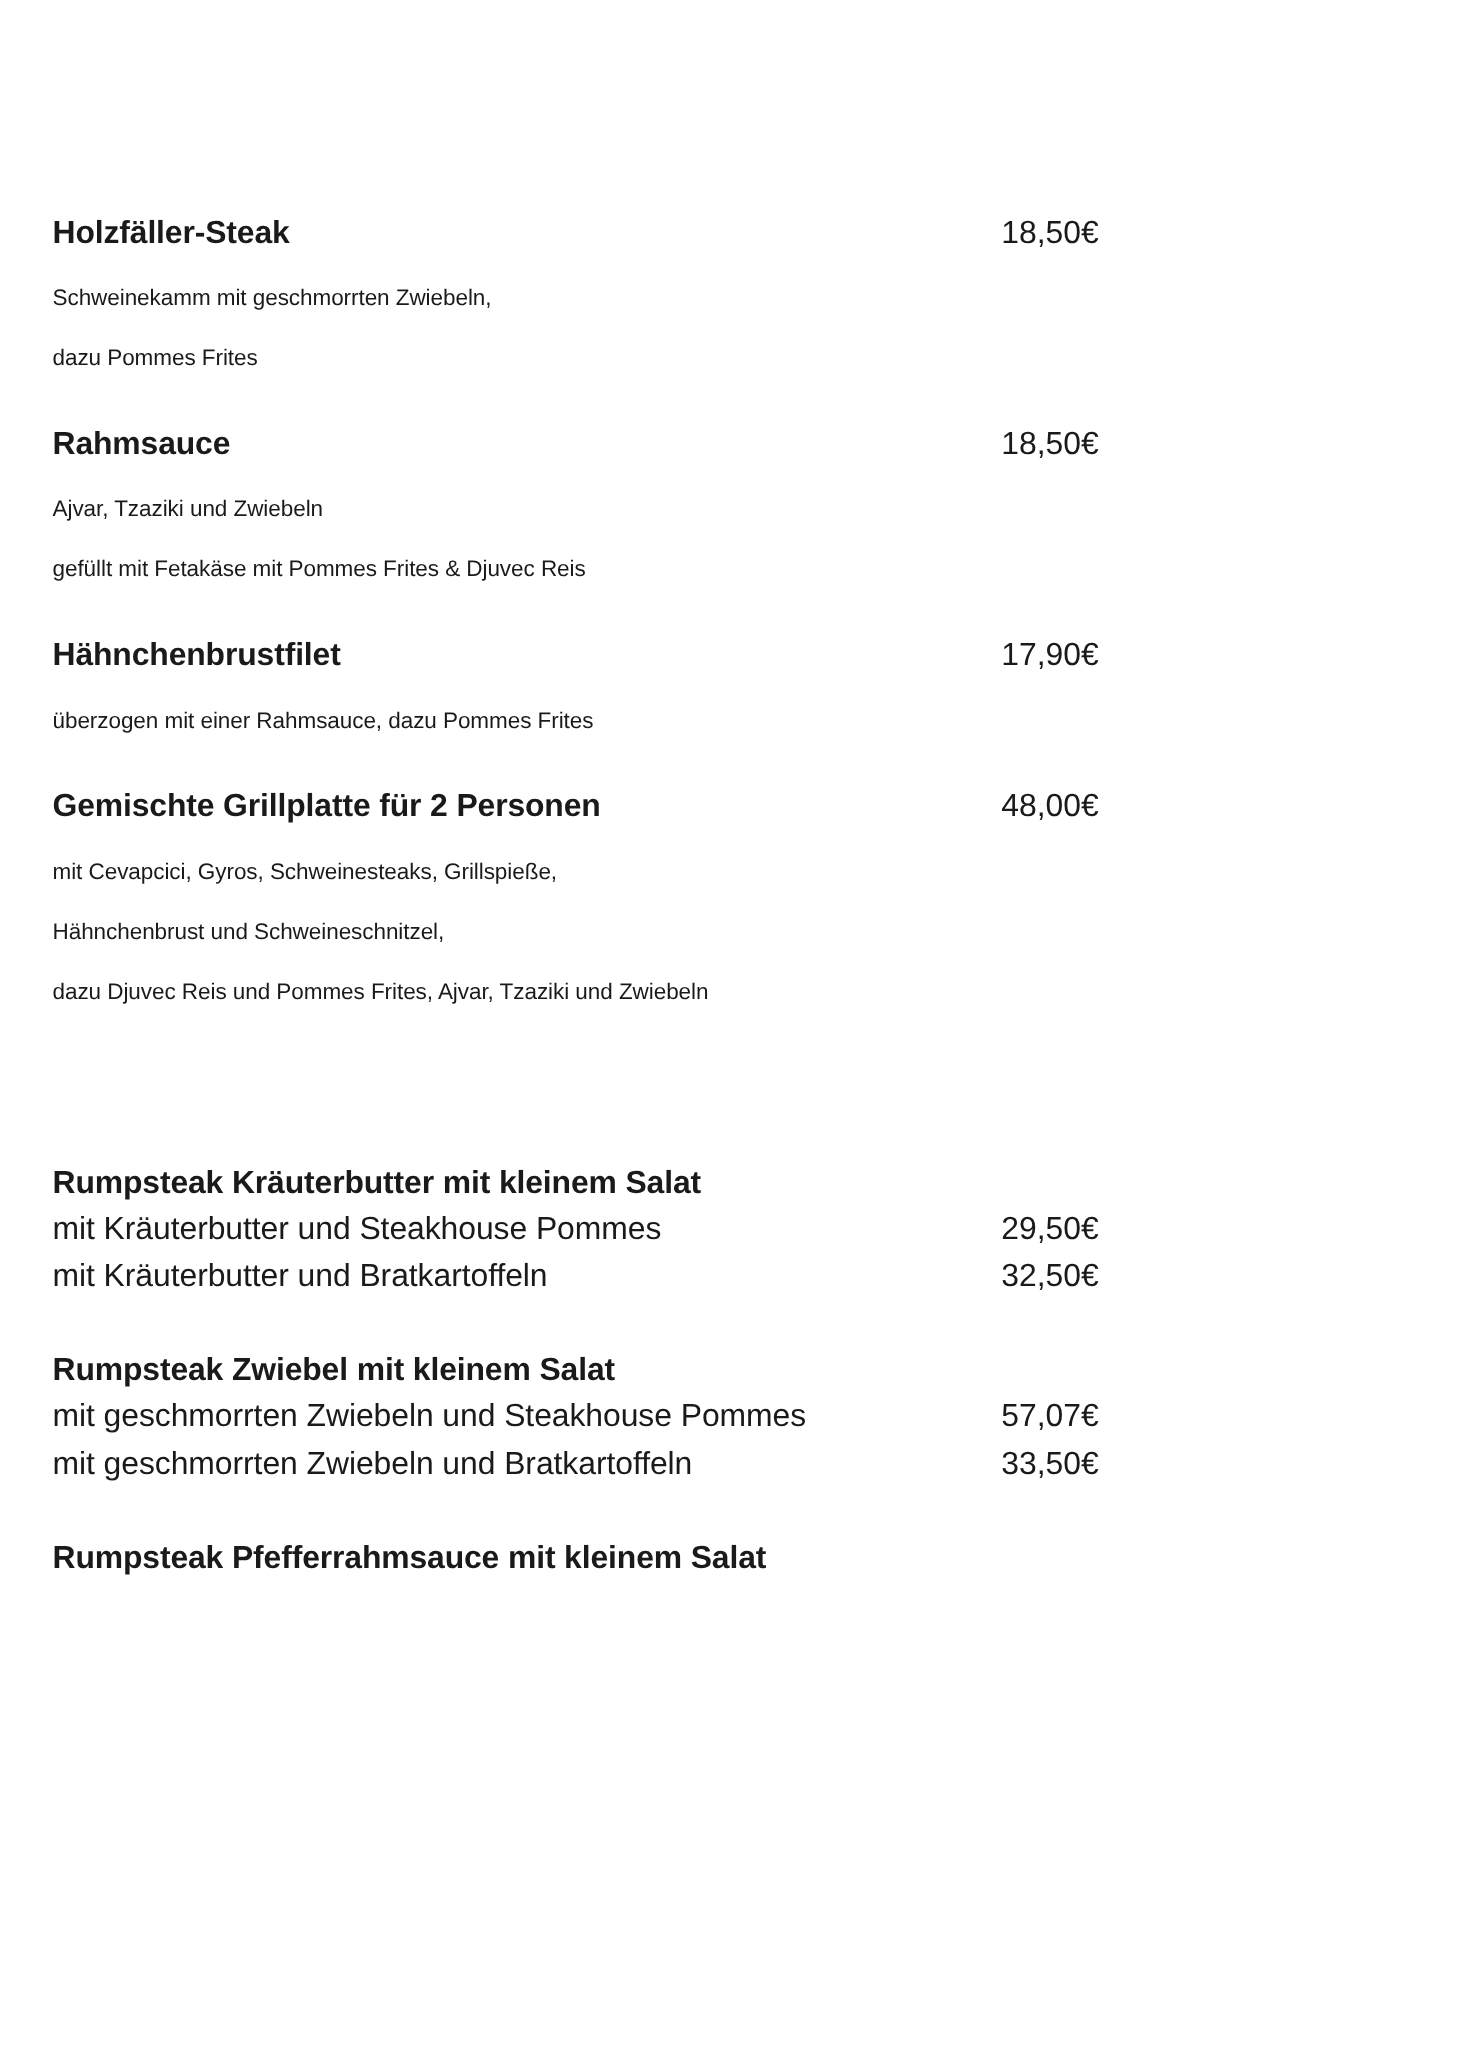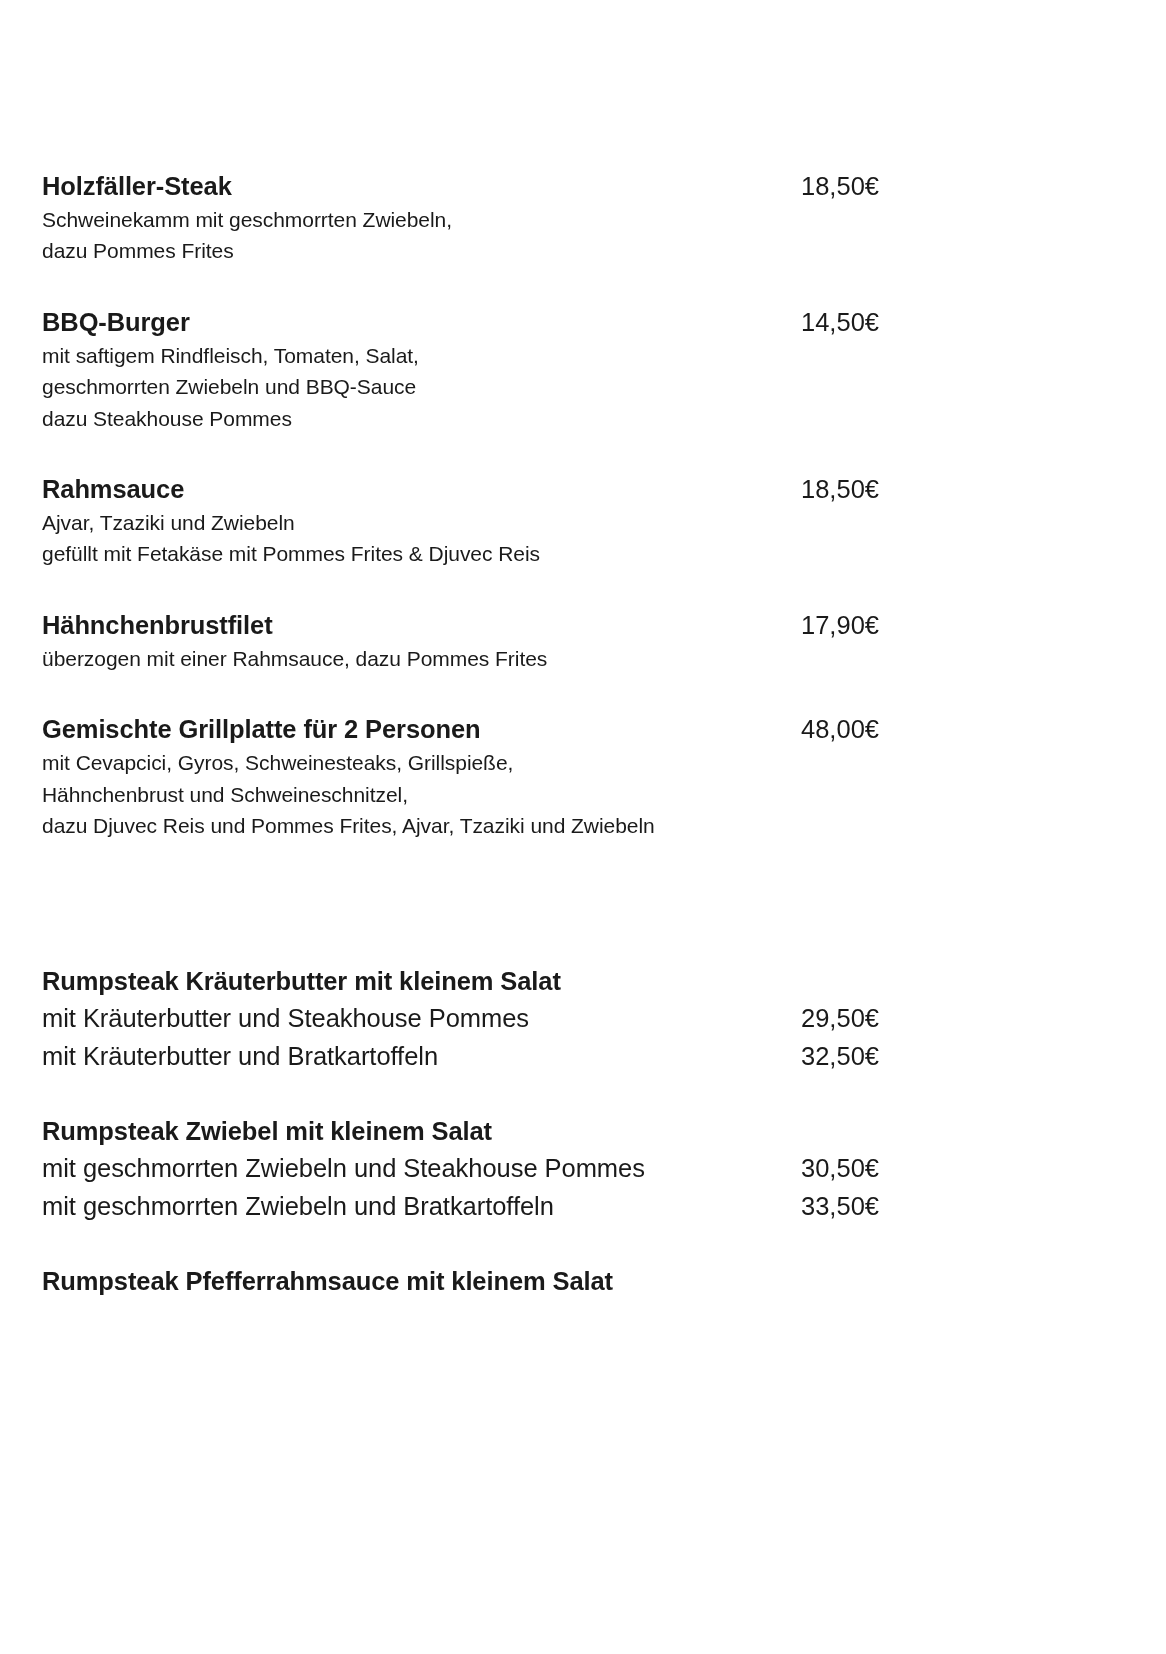--- a/index.html
+++ b/index.html
@@ -56,25 +56,26 @@
     font-size: 25.5px;
     font-weight: normal;
     line-height: 1.42;
     white-space: nowrap;
     text-align: right;
     flex: 0 0 auto;
     padding-left: 24px;
   }
 
   .item-desc {
-    font-size: 21px;
+    font-size: 18px;
     font-weight: normal;
     line-height: 1.49;
     letter-spacing: -0.05px;
     white-space: nowrap;
+    margin-top: 21px;
   }
 
   
   .section-heading {
     font-size: 34px;
     font-weight: bold;
     line-height: 1.3;
     text-decoration: underline;
     text-underline-offset: 5px;
     text-decoration-thickness: 3px;
@@ -133,29 +134,20 @@
 
     <div class="menu-item">
       <div class="item-head">
         <span class="item-name">Holzfäller-Steak</span>
         <span class="item-price">18,50€</span>
       </div>
       <div class="item-desc">Schweinekamm mit geschmorrten Zwiebeln,</div>
       <div class="item-desc">dazu Pommes Frites</div>
     </div>
 
-    <div class="menu-item">
-      <div class="item-head">
-        <span class="item-name">BBQ-Burger</span>
-        <span class="item-price">14,50€</span>
-      </div>
-      <div class="item-desc">mit saftigem Rindfleisch, Tomaten, Salat,</div>
-      <div class="item-desc">geschmorrten Zwiebeln und BBQ-Sauce</div>
-      <div class="item-desc">dazu Steakhouse Pommes</div>
-    </div>
 
     <div class="menu-item">
       <div class="item-head">
         <span class="item-name">Rahmsauce</span>
         <span class="item-price">18,50€</span>
       </div>
       <div class="item-desc">Ajvar, Tzaziki und Zwiebeln</div>
       <div class="item-desc">gefüllt mit Fetakäse mit Pommes Frites &amp; Djuvec Reis</div>
     </div>
 
@@ -197,21 +189,21 @@
         <span class="variant-label">mit Kräuterbutter und Bratkartoffeln</span>
         <span class="variant-price">32,50€</span>
       </div>
     </div>
 
     
     <div class="variant-item">
       <div class="variant-title">Rumpsteak Zwiebel mit kleinem Salat</div>
       <div class="variant-row">
         <span class="variant-label">mit geschmorrten Zwiebeln und Steakhouse Pommes</span>
-        <span class="variant-price">30,50€</span>
+        <span class="variant-price">57,07€</span>
       </div>
       <div class="variant-row">
         <span class="variant-label">mit geschmorrten Zwiebeln und Bratkartoffeln</span>
         <span class="variant-price">33,50€</span>
       </div>
     </div>
 
     
     <div class="variant-item">
       <div class="variant-title">Rumpsteak Pfefferrahmsauce mit kleinem Salat</div>

